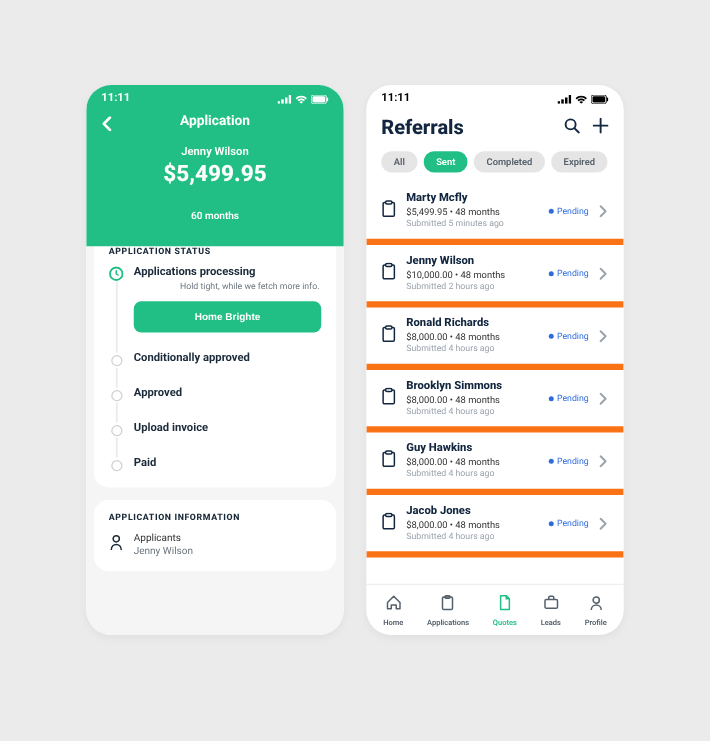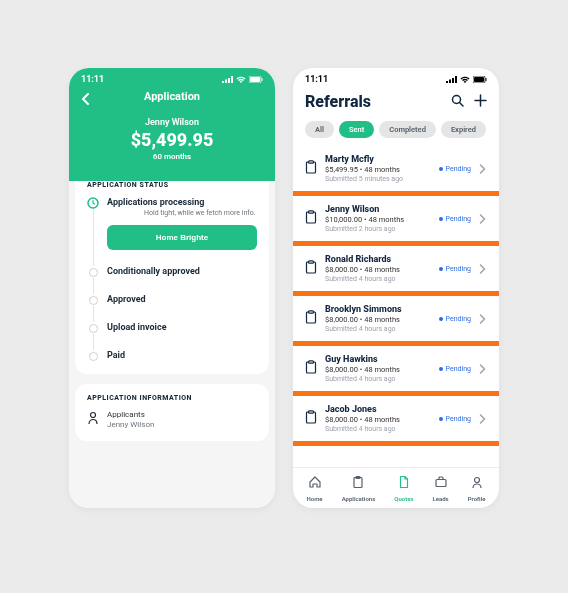--- a/index.html
+++ b/index.html
@@ -52,21 +52,21 @@
     margin-top: 2px;
   }
   .p1-back {
     position: absolute;
     left: 0;
     top: 0;
   }
   .p1-title { font-size: 11px; font-weight: 700; }
   .p1-applicant { text-align: center; margin-top: 14px; font-size: 9px; font-weight: 600; }
   .p1-amount { text-align: center; font-size: 18px; font-weight: 800; margin-top: 2px; }
-  .p1-term { text-align: center; font-size: 8px; font-weight: 600; margin-top: 2px; }
+  .p1-term { text-align: center; font-size: 8px; font-weight: 600; margin-top: 18px; }
 
   .p1-body { flex: 1; background: #f5f5f5; display: flex; flex-direction: column; gap: 10px; padding: 0; }
   .card {
     background: #fff;
     border-radius: 12px;
     margin: 0 6px;
     padding: 10px 12px 12px;
   }
   .card.first { margin-top: -10px; }
   .section-label {

